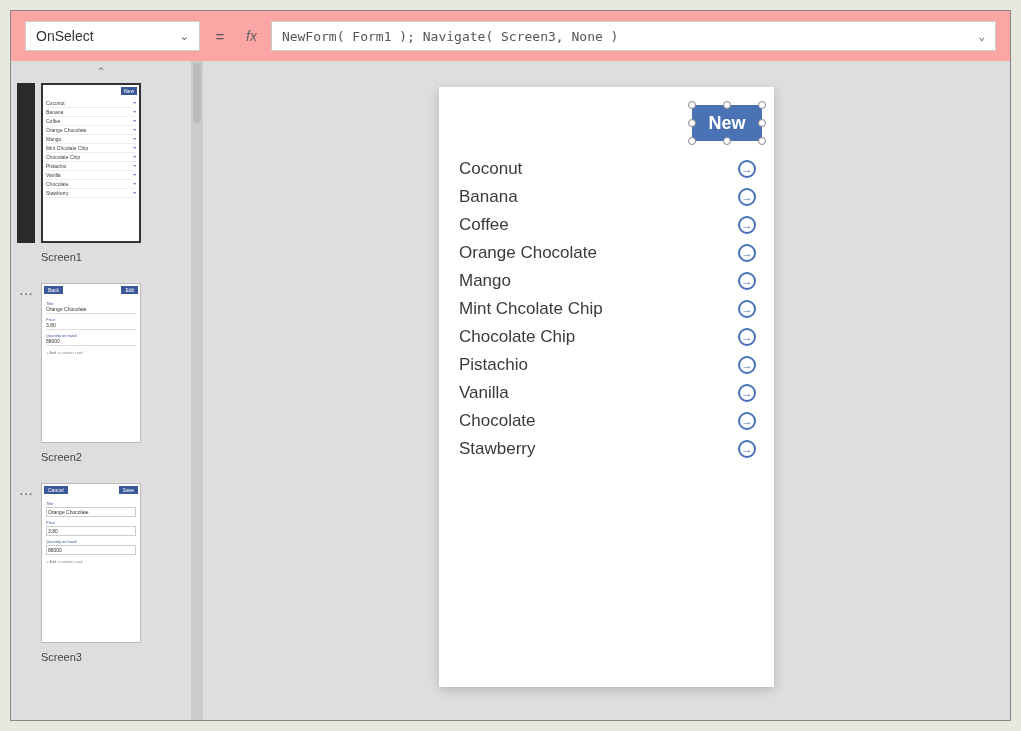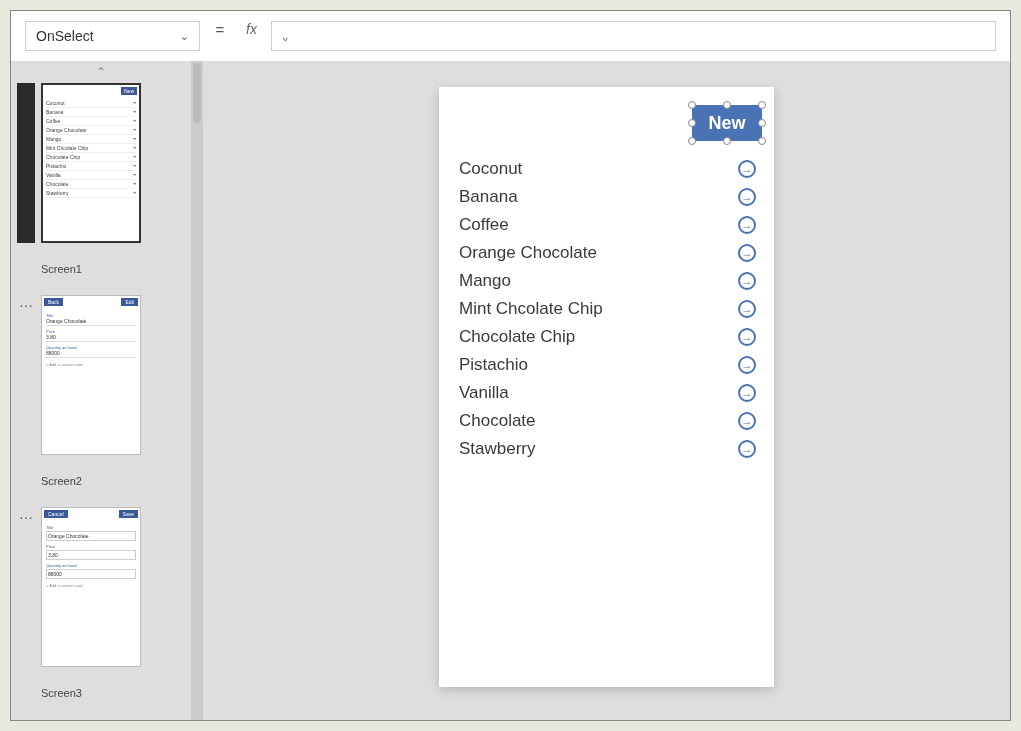--- a/index.html
+++ b/index.html
@@ -14,24 +14,24 @@
       width: 100%;
       height: 100%;
       border: 1px solid #888;
       background: #dedede;
       display: flex;
       flex-direction: column;
     }
     
     .formula-bar {
       display: flex;
-      align-items: flex-start;
+      align-items: center;
       gap: 8px;
       padding: 10px 14px;
-      background: #ffffff;
+      background: #fca5a5;
     }
     .property-select {
       width: 175px;
       height: 30px;
       background: #fff;
       border: 1px solid #ccc;
       display: flex;
       align-items: center;
       justify-content: space-between;
       padding: 0 10px;
@@ -111,21 +111,21 @@
       position: relative;
     }
     .thumb.selected {
       border: 2px solid #333;
     }
     .thumb-label {
       font-size: 11px;
       color: #444;
       margin-left: 30px;
       margin-bottom: 20px;
-      margin-top: 20px;
+      margin-top: 8px;
     }
     
     .t1-header { display:flex; justify-content:flex-end; padding:2px; }
     .t1-new { background:#3b5998; color:#fff; padding:1px 3px; font-size:5px; }
     .t1-list { padding: 2px 3px; }
     .t1-item { display:flex; justify-content:space-between; padding:1px 0; border-bottom:0.5px solid #eee; font-size:5px; color:#444;}
     .t1-arrow { color:#3b5998; font-size:4px; }
     .t1-left-bar { position:absolute; left:-18px; top:0; width:18px; height:100%; background:#2a2a2a;}
     
     .tx-header { display:flex; justify-content:space-between; padding:2px; }
@@ -233,20 +233,21 @@
 <div class="outer-frame">
 
   <div class="formula-bar">
     <div class="property-select">
       <span>OnSelect</span>
       <span class="chevron-down">⌄</span>
     </div>
     <div class="equals-box">=</div>
     <div class="fx-label">fx</div>
     <div class="formula-input">
+      <span>NewForm( Form1 ); Navigate( Screen3, None )</span>
       <span class="chevron-down">⌄</span>
     </div>
   </div>
 
   <div class="main-area">
 
     <div class="sidebar">
       <div class="scroll-chevron">⌃</div>
 
       <div class="thumb-row">

